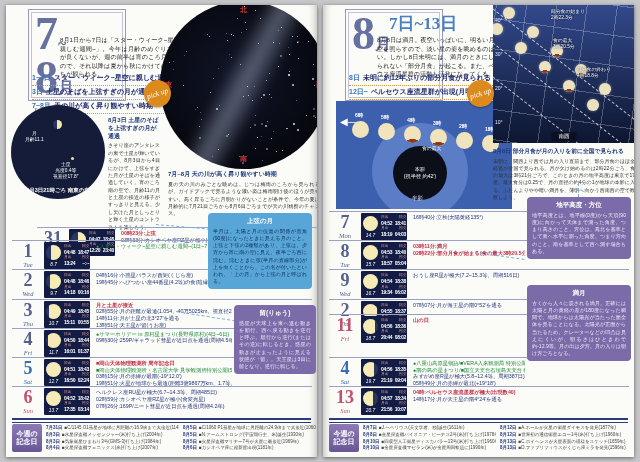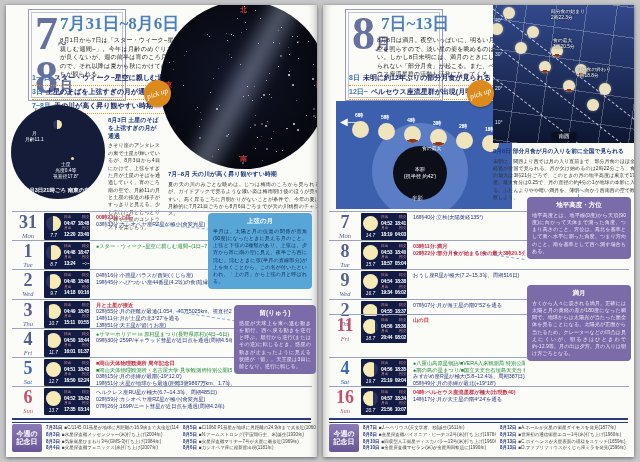--- a/index.html
+++ b/index.html
@@ -110,21 +110,20 @@
 </head>
 <body>
 
 <div class="page" id="pageL">
   <div class="monthbox">
     <div class="mb-row"><span class="mb-big">7</span><span class="mb-small">~</span></div>
     <div class="mb-row"><span class="mb-big">8</span><span class="mb-small">月</span></div>
   </div>
   <div class="month-en">July~
 August</div>
-  <div class="page-title" style="left:54px">7月31日~8月6日</div>
   <div class="intro" style="left:54px">8月1日から7日は「スター・ウィーク~星空に親しむ週間~」。今年は月齢のめぐりあわせが良くないが、週の前半は宵のころ月が沈むので、それ以降は夏から秋にかけての星座たちが観られる。</div>
   <div class="highlights">
       <div class="hl"><span class="hl-date">1~7日</span><span class="hl-text">スター・ウィーク~星空に親しむ週間~</span></div>
       <div class="hl"><span class="hl-date">3日</span><span class="hl-text">土星のそばを上弦すぎの月が通過</span></div>
       <div class="hl"><span class="hl-date">7~8月</span><span class="hl-text">天の川が高く昇り観やすい時期</span></div>
     </div>
   <div class="pickup" style="left:138px;top:75px">pick up</div>
 
   <div class="starchart">
     <div class="milkyway"></div>
@@ -255,21 +254,21 @@
   </div>
   <div class="callout co-purple" style="left:228px;top:300px;width:82px">
     <div class="co-title">留(りゅう)</div>
     <div class="co-body">惑星が天球上を東へ進む動きを順行、西へ戻る動きを逆行と呼ぶ。順行から逆行(またはその逆)に転じるとき、惑星の動きが止まったように見える状態が「留」。天王星は3日に留となり、逆行に転じる。</div>
   </div>
 
   <div class="dash" style="left:150px;top:219px;width:54px;transform:rotate(5deg)"></div>
   <div class="dash" style="left:170px;top:306px;width:60px;transform:rotate(9deg)"></div>
 
   <div class="calendar">
-      <div class="cal-row" style="top: 0px;">
+      <div class="cal-row" style="top: 16px; margin-left: 25px;">
         <div class="dnum wk">31</div>
         <div class="dow wk">Mon</div>
         <div class="mbox">
           <div class="mphase" style="background: linear-gradient(90deg, rgb(42, 53, 96) 47%, rgb(246, 235, 182) 47%);"></div>
           <div class="mage">7.7</div>
           <div class="tgrid">
             <div class="trow tlab">
               <span>日出</span>
               <span>日没</span>
             </div>
@@ -498,21 +497,21 @@
         </div>
       </div>
   </div>
 </div>
 
 <div class="page" id="pageR">
   <div class="monthbox">
     <div class="mb-row"><span class="mb-big">8</span><span class="mb-small">月</span></div>
   </div>
   <div class="month-en">August</div>
-  <div class="page-title" style="left:58px">7日~13日</div>
+  <div class="page-title" style="left:66px">7日~13日</div>
   <div class="intro" style="left:54px;width:130px">8月8日は満月。夜空いっぱいに、明るい月が夜空を照らすので、淡い星の姿を眺めるのは難しい。しかし8日未明には、満月のときにしか見られない「部分月食」が起こる。また、ペルセウス座流星群の活動も活発になってくる。</div>
   <div class="highlights">
       <div class="hl"><span class="hl-date">8日</span><span class="hl-text">未明に約12年ぶりの部分月食が見られる</span></div>
       <div class="hl"><span class="hl-date">12日~</span><span class="hl-text">ペルセウス座流星群が出現(月明かりあり)</span></div>
     </div>
   <div class="pickup" style="left:144px;top:75px">pick up</div>
 
   <div class="eclipse">
     <div class="penumbra"></div>
     <div class="umbra">
@@ -771,21 +770,21 @@
           </div>
         </div>
         <div class="events" style="width: 112px;">
           <div class="ev ev-g">●八重山高原星物語/■VERA入来観測局 特別公開(鹿児島県)</div>
           <div class="ev ev-g">●南の島の星まつり/■国立天文台石垣島天文台 特別公開</div>
           <div class="ev ev-n">みずがめ座R星が極大(5.8~12.4等、周期387日)</div>
           <div class="ev ev-n">05時49分:月の赤緯が最北(+19°18′)</div>
         </div>
       </div>
       <div class="cal-row" style="top: 175.2px;">
-        <div class="dnum sun">16</div>
+        <div class="dnum sun">13</div>
         <div class="dow sun">Sun</div>
         <div class="mbox">
           <div class="mphase" style="background: linear-gradient(90deg, rgb(246, 235, 182) 65%, rgb(42, 53, 96) 65%);"></div>
           <div class="mage">20.7</div>
           <div class="tgrid">
             <div class="trow tlab">
               <span>日出</span>
               <span>日没</span>
             </div>
             <div class="trow tval">

